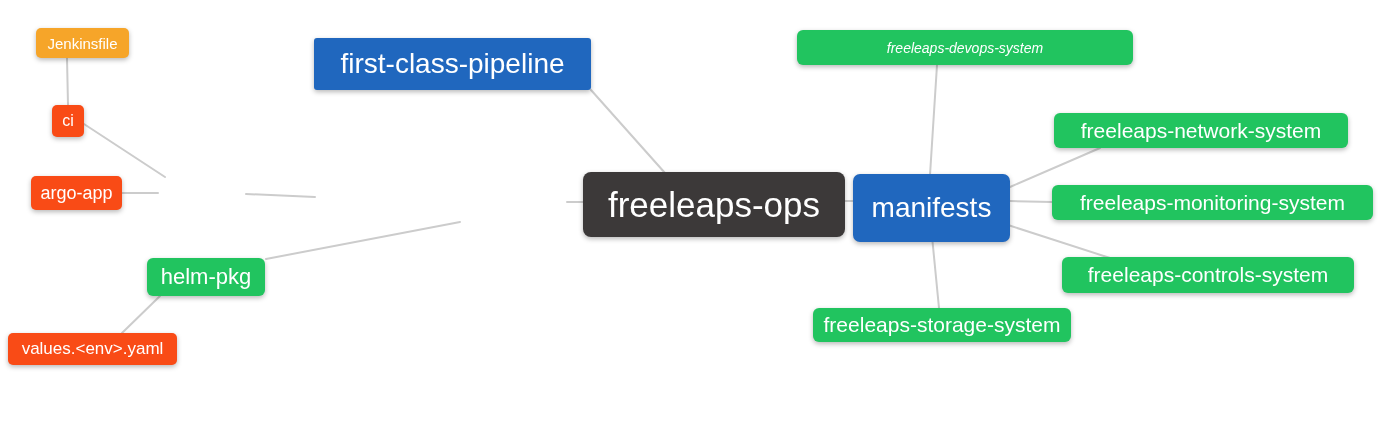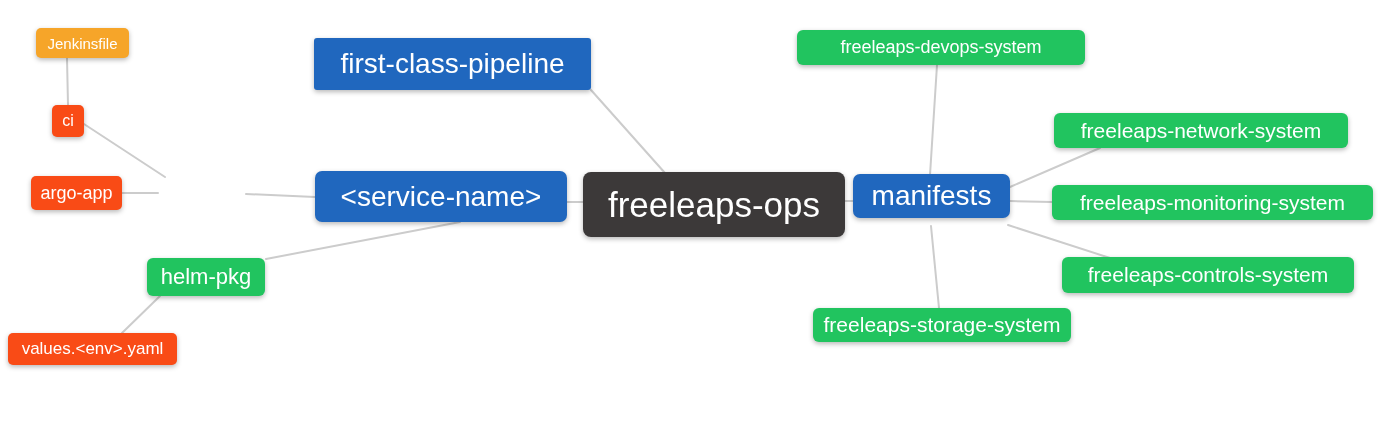--- a/index.html
+++ b/index.html
@@ -39,22 +39,22 @@
 
   #n-jenkinsfile          { left: 20px;   top: 28px;  width: 93px;  height: 30px; font-size: 15px; border-radius: 5px; margin-left: 16px; }
   #n-ci                   { left: 52px;   top: 105px; width: 32px;  height: 32px; font-size: 16px; border-radius: 5px; }
   #n-argo-app             { left: 31px;   top: 176px; width: 91px;  height: 34px; font-size: 18px; border-radius: 5px; }
   #n-env                  { left: 158px;  top: 175px; width: 88px;  height: 38px; font-size: 22px; }
   #n-helm-pkg             { left: 147px;  top: 258px; width: 118px; height: 38px; font-size: 22px; }
   #n-values-env-yaml      { left: 8px;    top: 333px; width: 169px; height: 32px; font-size: 17px; border-radius: 5px; }
   #n-first-class-pipeline { left: 314px;  top: 38px;  width: 277px; height: 52px; font-size: 28px; border-radius: 3px; }
   #n-service-name         { left: 315px;  top: 171px; width: 252px; height: 51px; font-size: 28px; border-radius: 7px; }
   #n-freeleaps-ops        { left: 583px;  top: 172px; width: 262px; height: 65px; font-size: 35px; border-radius: 8px; }
-  #n-manifests            { left: 853px;  top: 174px; width: 157px; height: 44px; font-size: 28px; border-radius: 7px; }
-  #n-devops-system        { left: 797px;  top: 30px;  width: 288px; height: 35px; font-size: 18px; }
+  #n-manifests            { left: 853px;  top: 174px; width: 157px; height: 68px; font-size: 28px; border-radius: 7px; }
+  #n-devops-system        { left: 797px;  top: 30px;  width: 336px; height: 35px; font-size: 14px; font-style: italic; }
   #n-network-system       { left: 1054px; top: 113px; width: 294px; height: 35px; font-size: 21px; }
   #n-monitoring-system    { left: 1052px; top: 185px; width: 321px; height: 35px; font-size: 21px; }
   #n-controls-system      { left: 1062px; top: 257px; width: 292px; height: 36px; font-size: 21px; }
   #n-storage-system       { left: 813px;  top: 308px; width: 258px; height: 34px; font-size: 21px; }
 </style>
 </head>
 <body>
 
 <div class="canvas">
 
@@ -74,21 +74,20 @@
     <line x1="1008" y1="225" x2="1110" y2="258"></line>
     <line x1="931" y1="226" x2="939" y2="308"></line>
   </svg>
 
   <div class="node c-orange" id="n-jenkinsfile">Jenkinsfile</div>
   <div class="node c-red" id="n-ci">ci</div>
   <div class="node c-red" id="n-argo-app">argo-app</div>
   <div class="node c-green" id="n-helm-pkg">helm-pkg</div>
   <div class="node c-red" id="n-values-env-yaml">values.&lt;env&gt;.yaml</div>
   <div class="node c-blue" id="n-first-class-pipeline">first-class-pipeline</div>
-  <div class="node c-blue" id="n-service-name">&lt;service-name&gt;</div>
   <div class="node c-dark" id="n-freeleaps-ops">freeleaps-ops</div>
   <div class="node c-blue" id="n-manifests">manifests</div>
   <div class="node c-green" id="n-devops-system">freeleaps-devops-system</div>
   <div class="node c-green" id="n-network-system">freeleaps-network-system</div>
   <div class="node c-green" id="n-monitoring-system">freeleaps-monitoring-system</div>
   <div class="node c-green" id="n-controls-system">freeleaps-controls-system</div>
   <div class="node c-green" id="n-storage-system">freeleaps-storage-system</div>
 
 </div>
 

